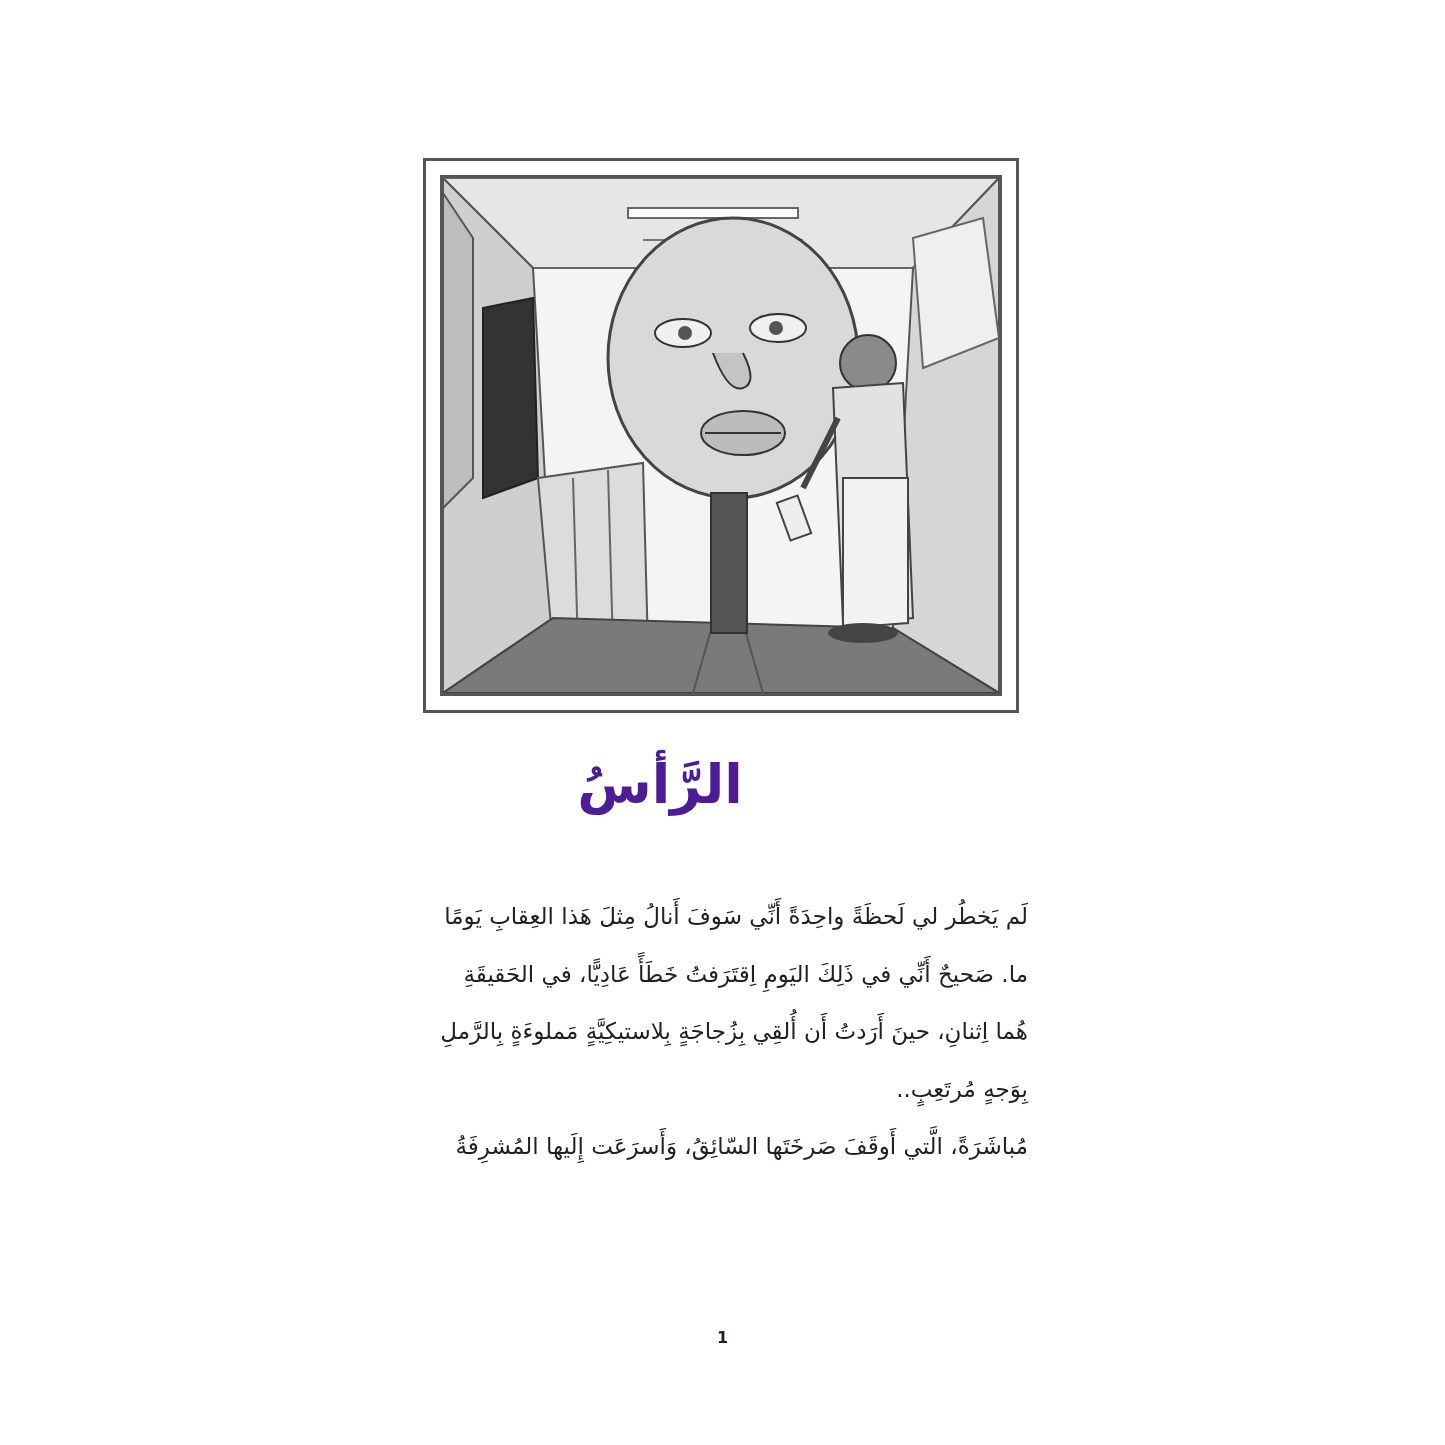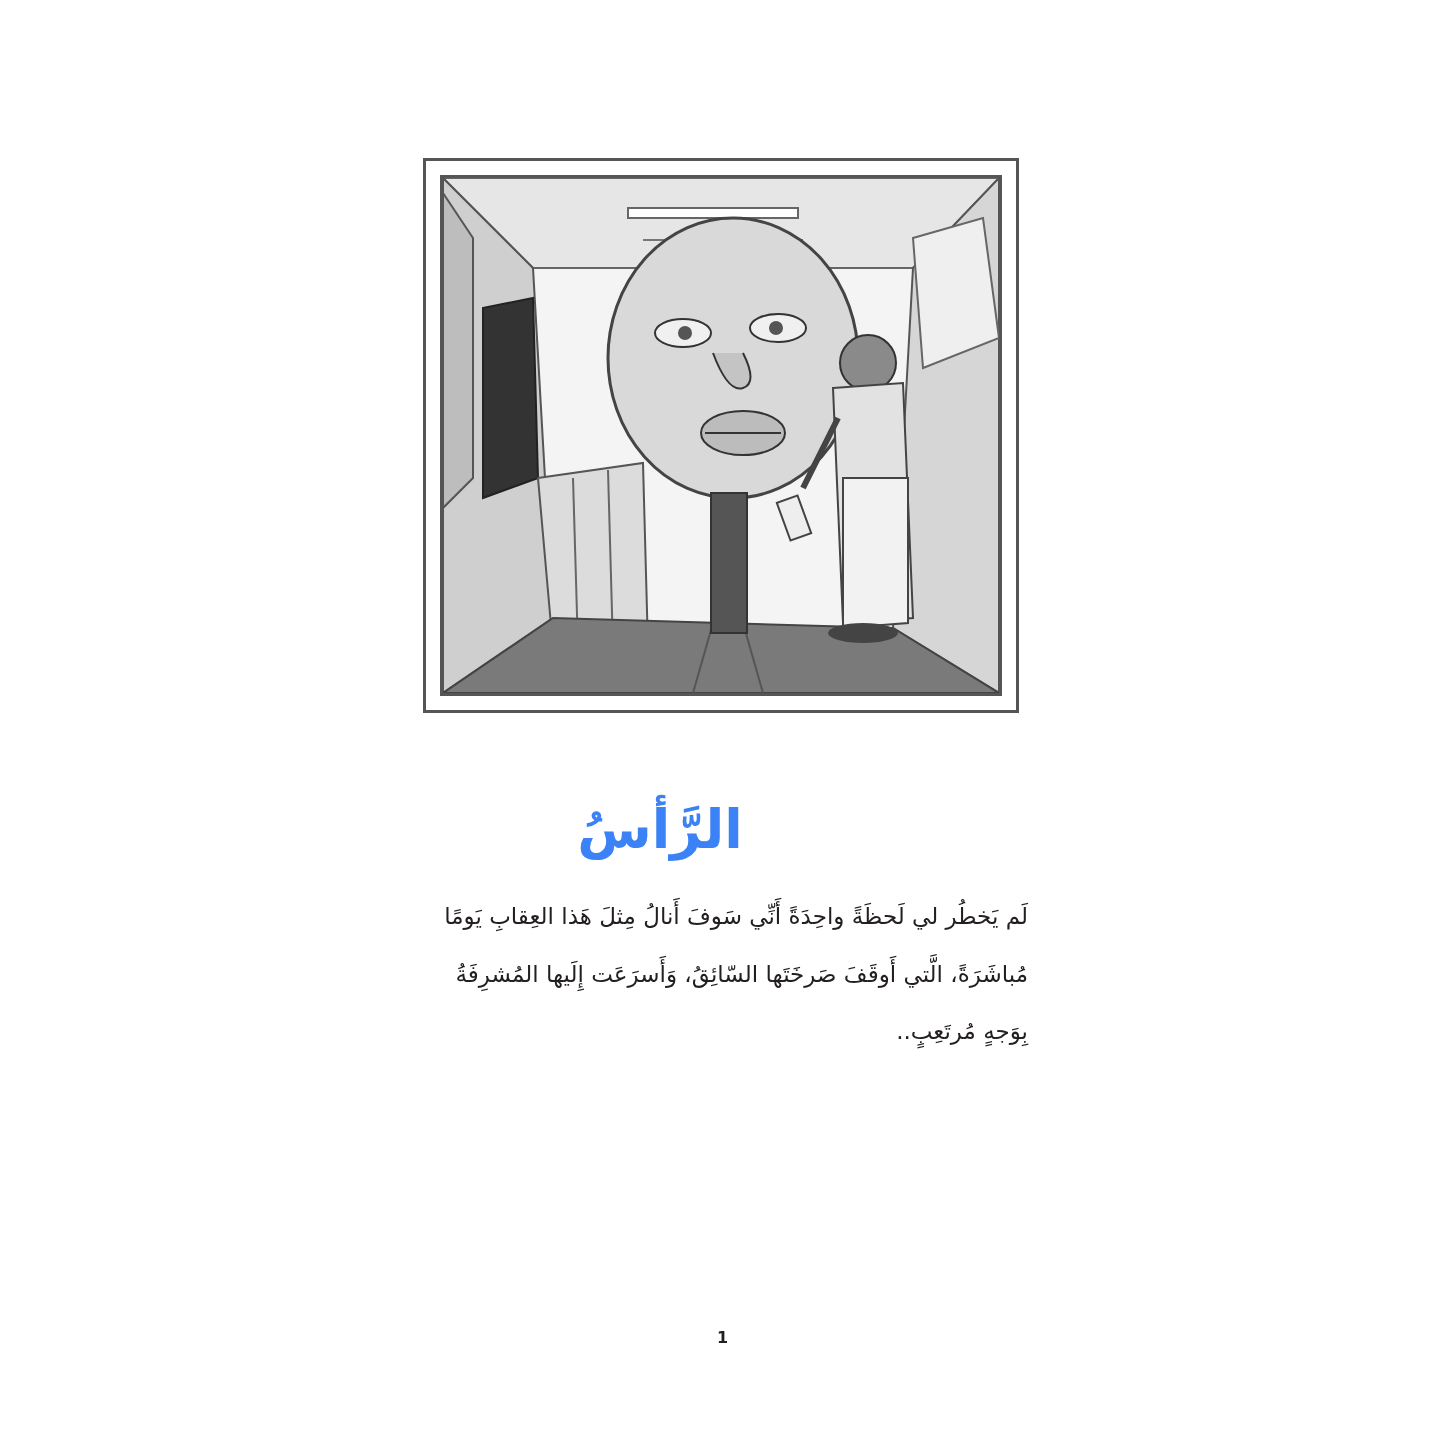--- a/index.html
+++ b/index.html
@@ -1,20 +1,20 @@
 <!DOCTYPE html>
 <html><head>
 <meta charset="utf-8">
 <style>
   html, body { margin: 0; padding: 0; background: #ffffff; }
   body { width: 1445px; height: 1445px; position: relative; overflow: hidden; font-family: "DejaVu Sans", sans-serif; color: #231f20; }
   .frame-outer { position: absolute; left: 423px; top: 158px; width: 590px; height: 549px; border: 3px solid #555; background: #fff; }
   .frame-inner { position: absolute; left: 14px; top: 14px; width: 556px; height: 515px; border: 3px solid #555; overflow: hidden; background: #f4f4f4; }
   .illustration { width: 100%; height: 100%; display: block; }
-  .title { position: absolute; left: 0; top: 798px; width: 1320px; text-align: center; font-family: "DejaVu Sans", sans-serif; font-weight: bold; font-size: 54px; direction: rtl; color: #3b82f6; }
+  .title { position: absolute; left: 0; top: 753px; width: 1320px; text-align: center; font-family: "DejaVu Sans", sans-serif; font-weight: bold; font-size: 54px; direction: rtl; color: #4c1d95; }
   .body-text { position: absolute; left: 413px; top: 888px; width: 615px; direction: rtl; text-align: justify; text-align-last: right; font-family: "DejaVu Sans", sans-serif; font-size: 23px; line-height: 57.5px; color: #231f20; }
   .body-text .line { display: block; white-space: nowrap; text-align: left; }
   .page-number { position: absolute; left: 0; top: 1328px; width: 1445px; text-align: center; font-family: "DejaVu Sans", sans-serif; font-weight: bold; font-size: 16px; color: #231f20; }
 </style>
 </head>
 <body>
 
 <div class="frame-outer">
   <div class="frame-inner">
     <svg class="illustration" viewBox="0 0 556 515" preserveAspectRatio="none">
@@ -56,17 +56,19 @@
       <rect x="340" y="320" width="22" height="40" fill="#eee" stroke="#444" stroke-width="2" transform="rotate(-20 351 340)"></rect>
       <ellipse cx="420" cy="455" rx="35" ry="10" fill="#444"></ellipse>
     </svg>
   </div>
 </div>
 
 <div class="title">الرَّأسُ</div>
 
 <div class="body-text">
   <span class="line">لَم يَخطُر لي لَحظَةً واحِدَةً أَنِّي سَوفَ أَنالُ مِثلَ هَذا العِقابِ يَومًا</span>
+  <span class="line">ما.  صَحيحٌ أَنِّي في ذَلِكَ اليَومِ اِقتَرَفتُ خَطَأً عَادِيًّا، في الحَقيقَةِ</span>
+  <span class="line">هُما اِثنانِ، حينَ أَرَدتُ أَن أُلقِي بِزُجاجَةٍ بِلاستيكِيَّةٍ مَملوءَةٍ بِالرَّملِ</span>
+  <span class="line">بِوَجهٍ مُرتَعِبٍ..</span>
   <span class="line">مُباشَرَةً، الَّتي أَوقَفَ صَرخَتَها السّائِقُ، وَأَسرَعَت إِلَيها المُشرِفَةُ</span>
-  <span class="line">بِوَجهٍ مُرتَعِبٍ..</span>
 </div>
 
 <div class="page-number">1</div>
 
 </body></html>

